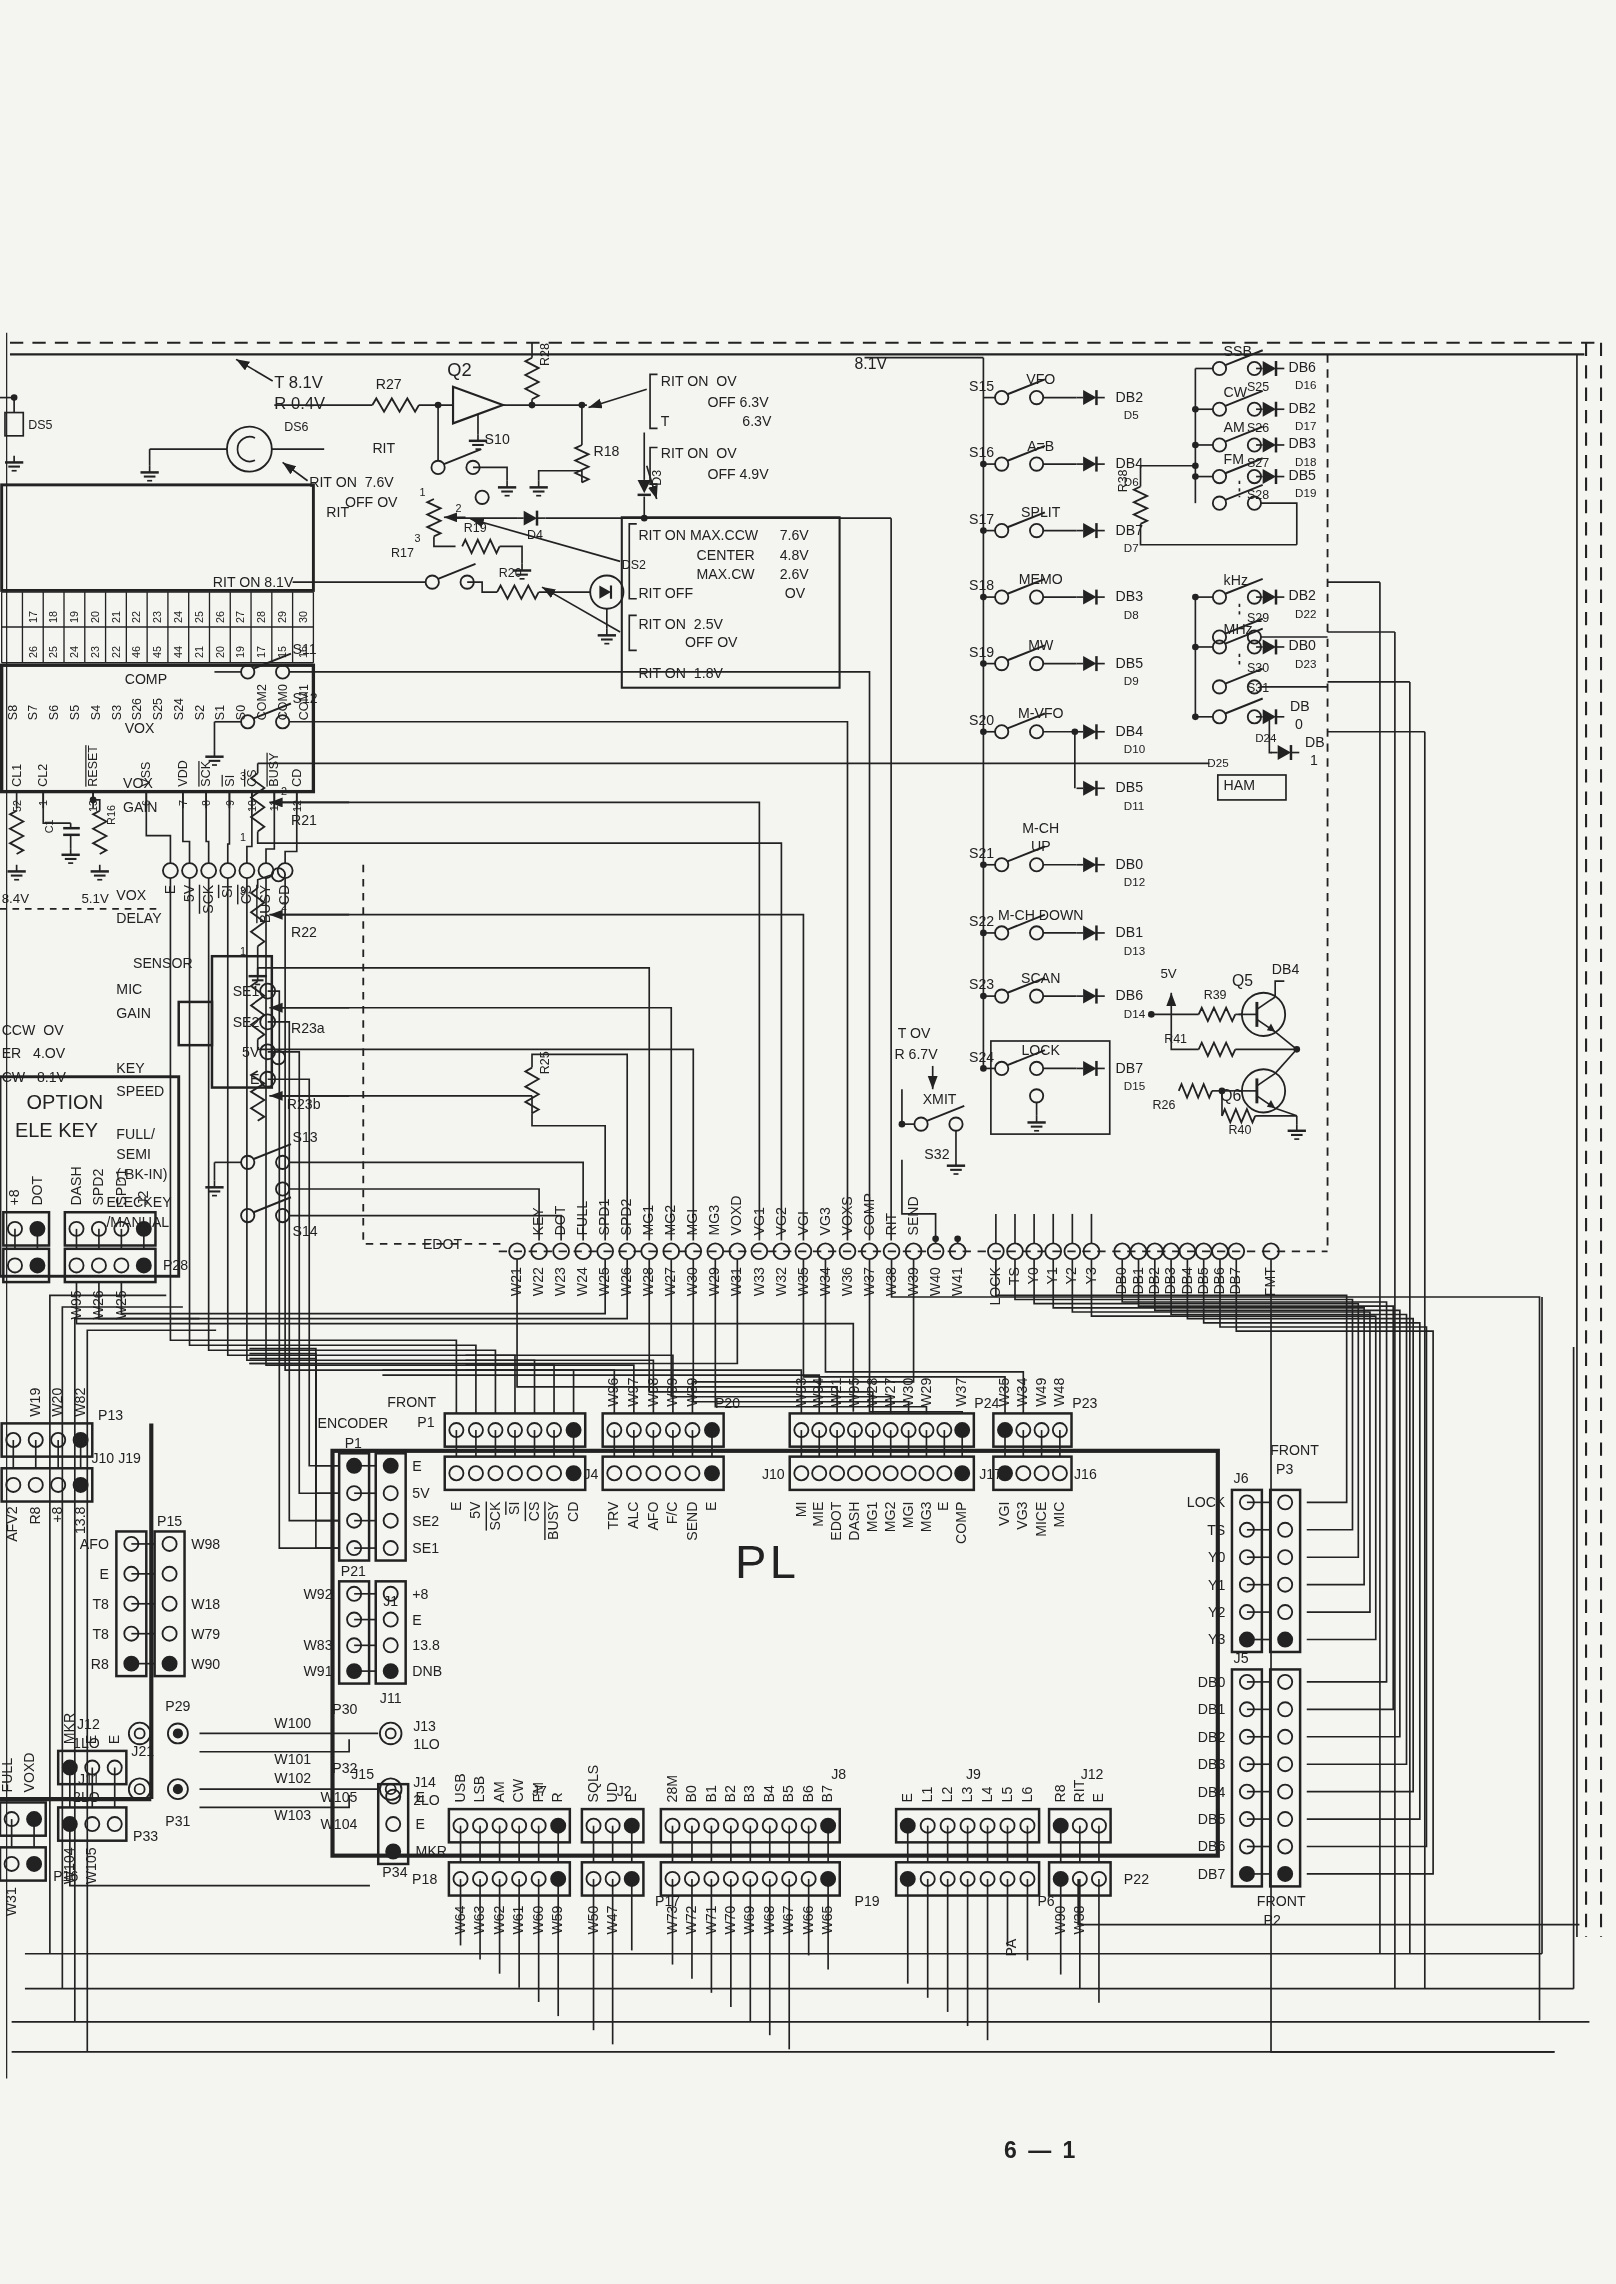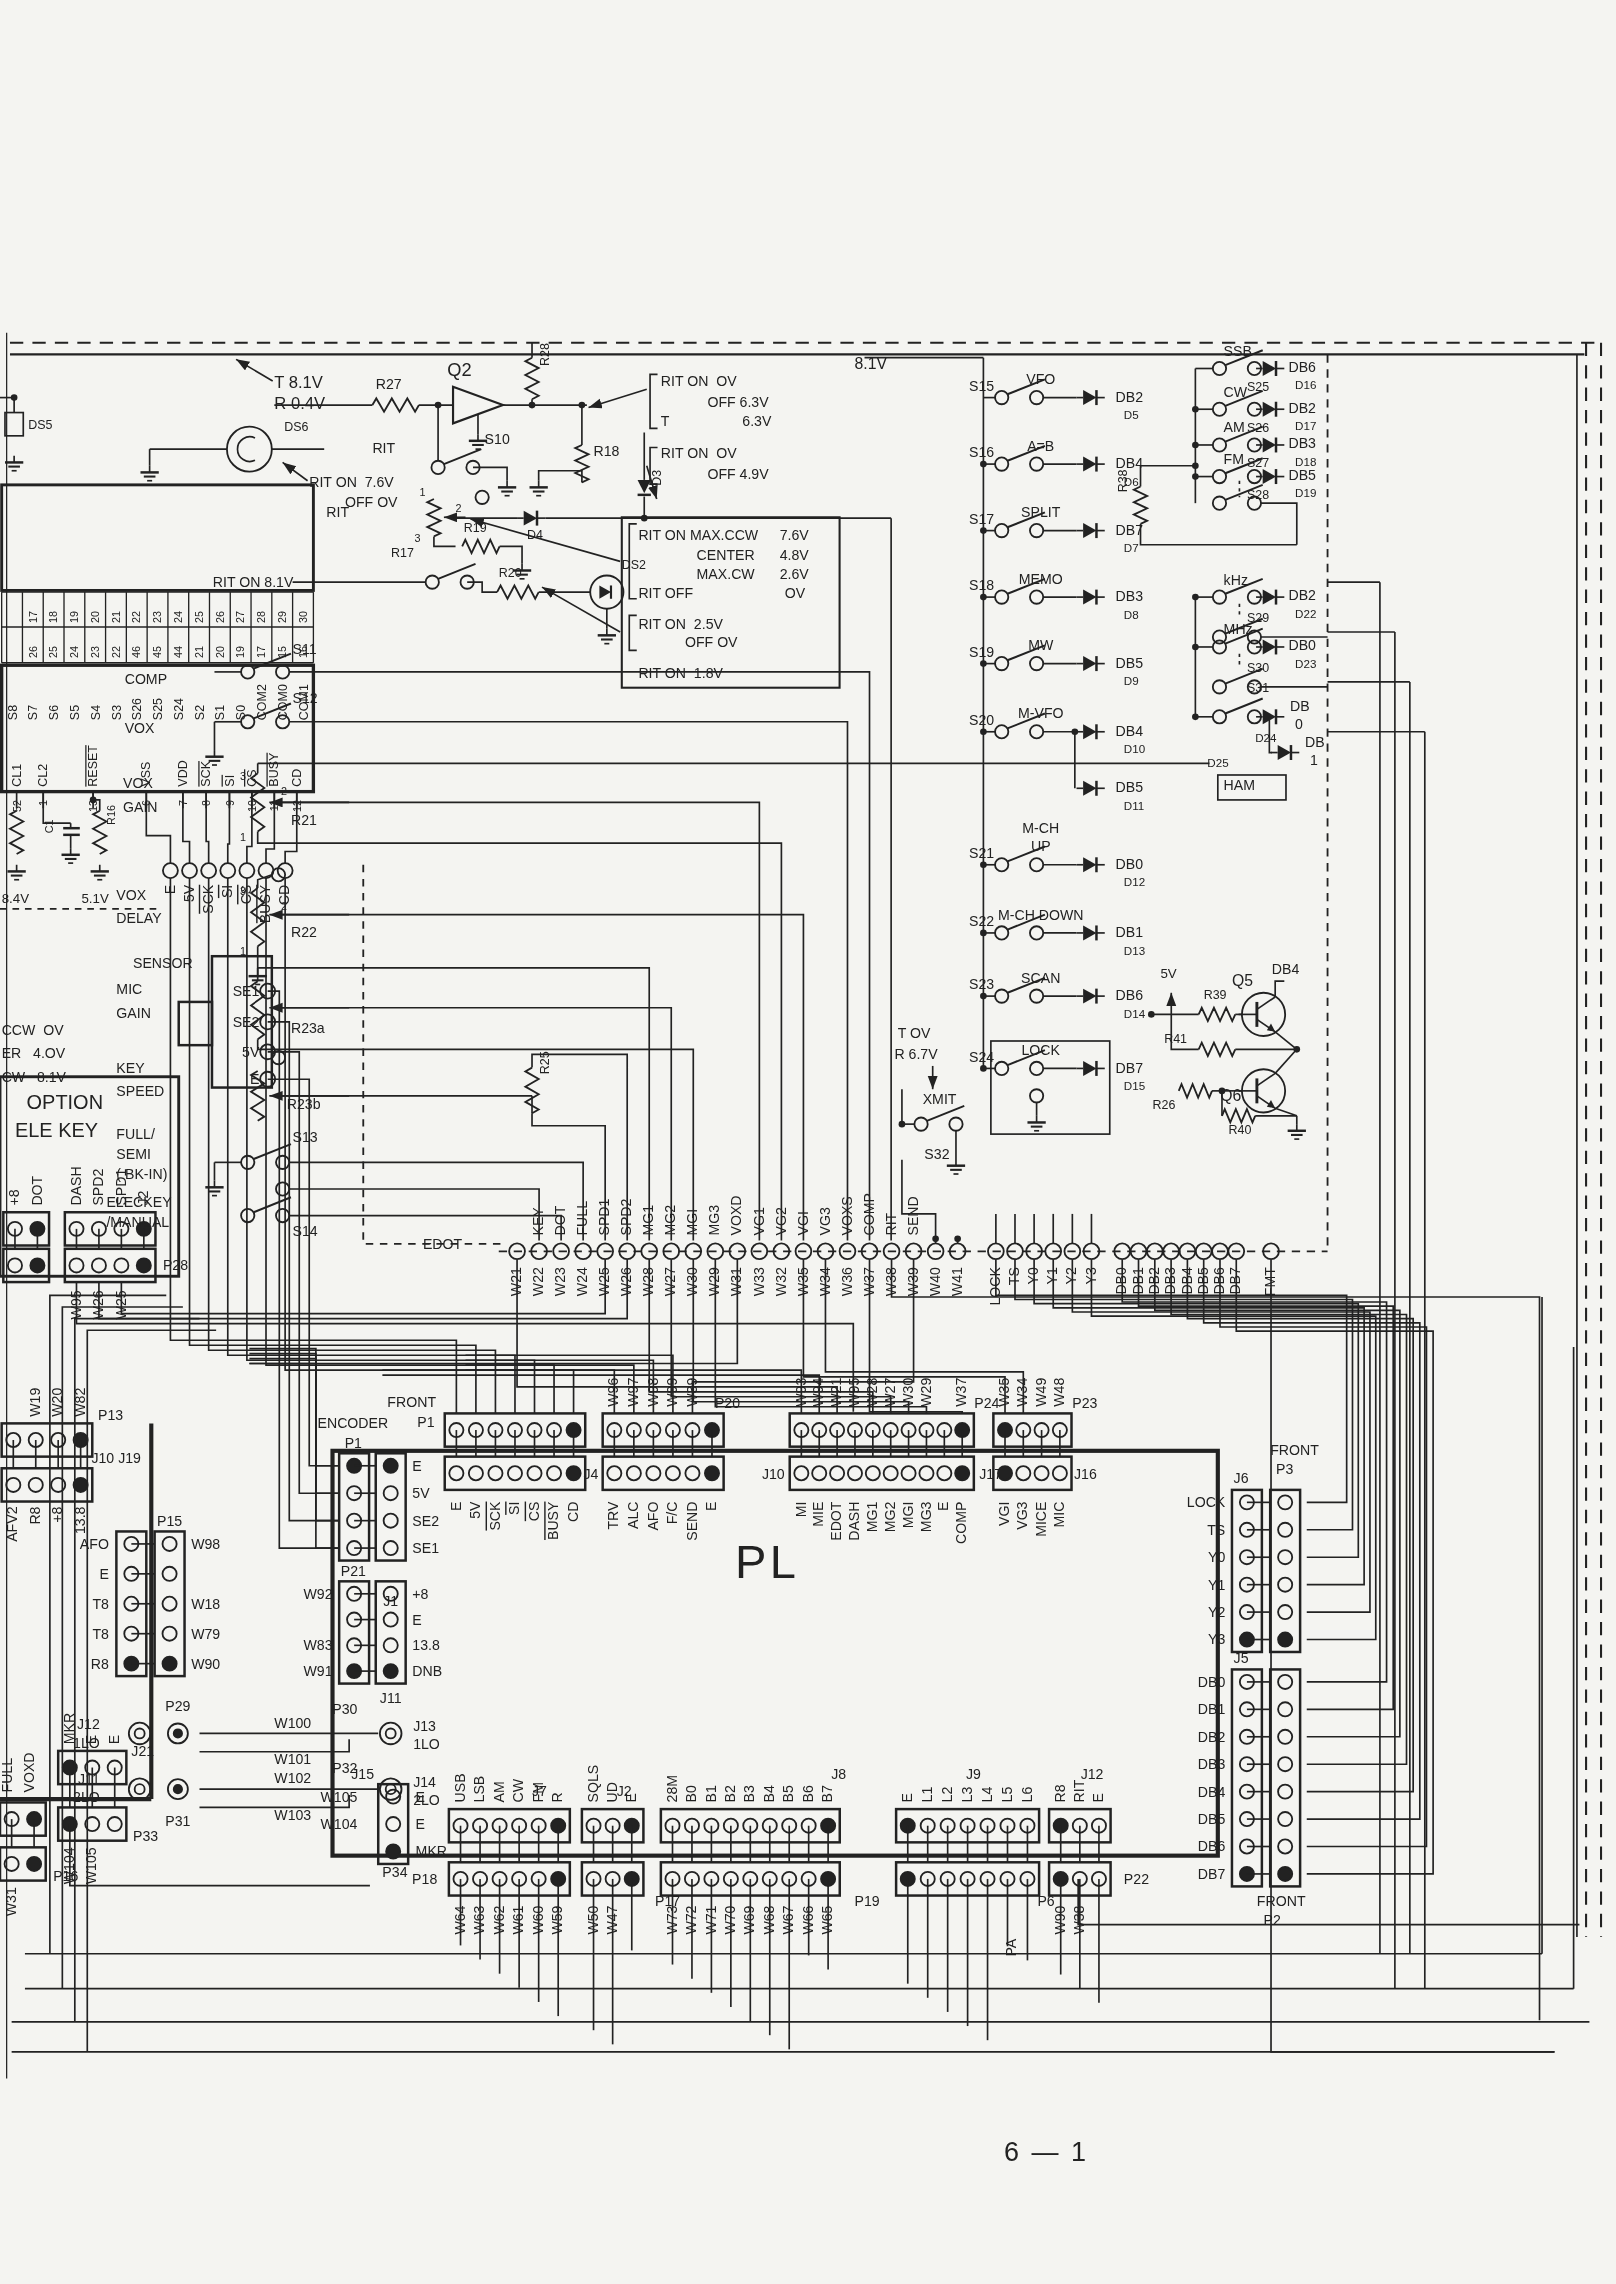--- a/index.html
+++ b/index.html
@@ -2,21 +2,21 @@
 <html style="font-size:13.3px"><head>
 <meta charset="utf-8">
 <title>6-1</title>
 <style>
   html,body{margin:0;padding:0;background:#d8d8d4;}
   .canvas{position:relative;width:1616px;height:2284px;background:#f4f4f1;overflow:hidden;
           font-family:"Liberation Sans",sans-serif;}
   svg{position:absolute;left:0;top:0;}
   svg text{font-family:"Liberation Sans",sans-serif;white-space:pre;fill:#222;}
   #pl-label{position:absolute;left:711px;top:1534px;font-size:47px;letter-spacing:3.3px;color:#222;margin-left:24px;}
-  #page-number{position:absolute;left:1004px;top:2137px;font-size:27px;color:#222;letter-spacing:2.5px;}
+  #page-number{position:absolute;left:1004px;top:2137px;font-size:23px;color:#222;letter-spacing:2.5px;font-weight:bold;}
 </style>
 </head>
 <body>
 
 <div class="canvas">
   <svg id="sch" width="1616" height="2284" viewBox="0 0 1944 2747">
     <defs>
       <marker id="ah" markerWidth="10" markerHeight="8" refX="8" refY="3" orient="auto">
         <path d="M0,0 L8,3 L0,6 Z" fill="#222"></path>
       </marker>

